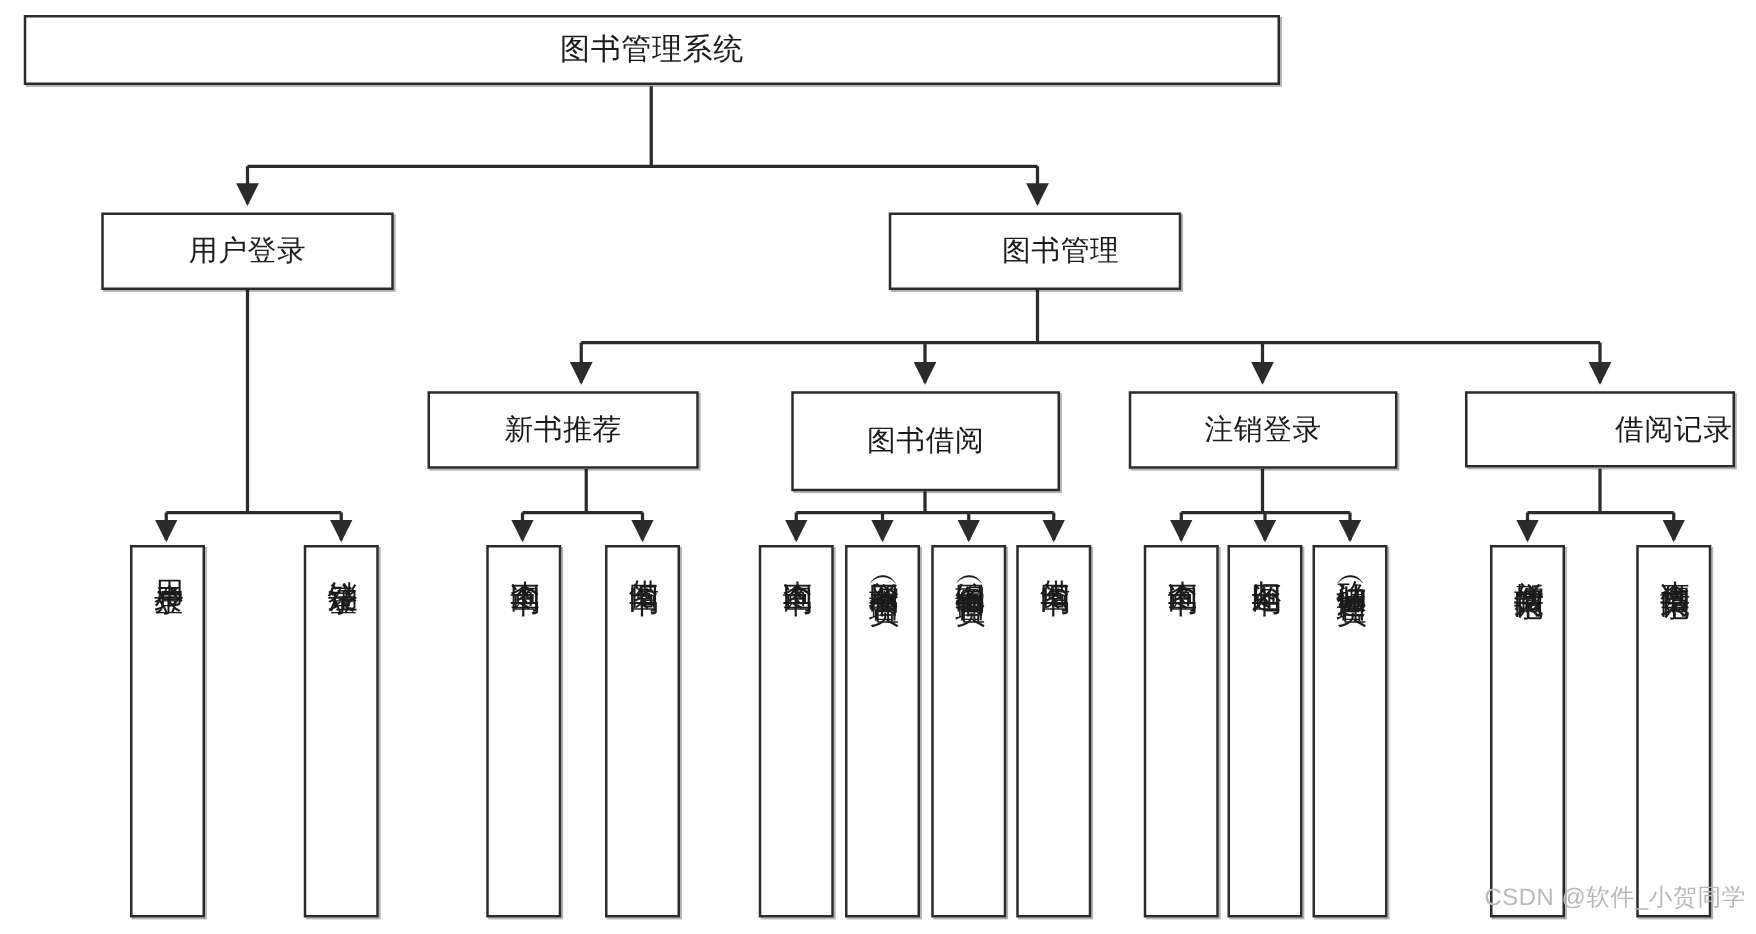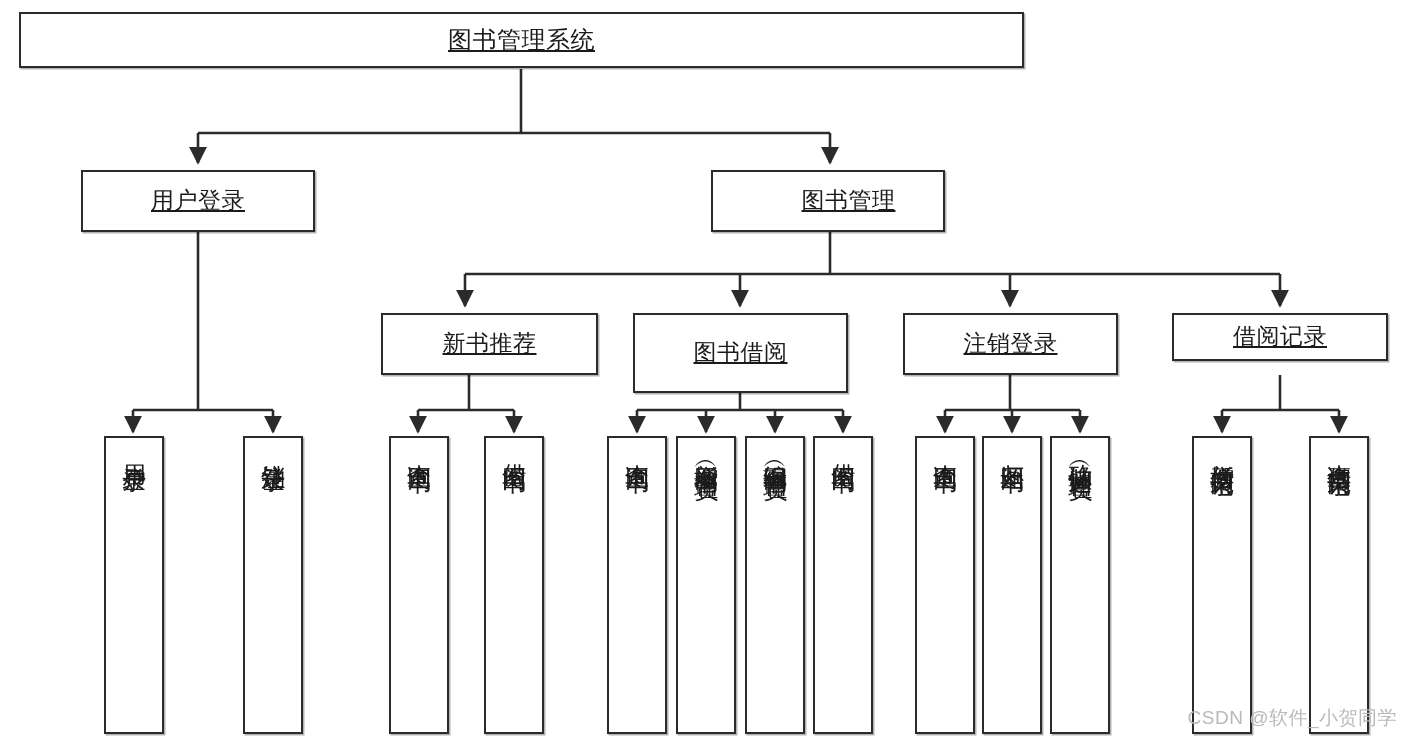--- a/index.html
+++ b/index.html
@@ -40,21 +40,20 @@
   .node .label {
     display: block;
     text-align: center;
     line-height: 1.18;
     letter-spacing: 0.5px;
   }
   
   .node.horiz .label {
     writing-mode: horizontal-tb;
     font-size: 23px;
-    text-decoration: underline;
   }
   .node.root .label { font-size: 24px; }
   
   .node.vert {
     padding: 7px 2px;
     align-items: flex-start;
   }
   .node.vert .label {
     writing-mode: vertical-rl;
     text-orientation: upright;
@@ -132,30 +131,30 @@
     <span class="label">图书管理系统</span>
   </div>
 
   <div class="node horiz" style="left:81px; top:170px; width:234px; height:62px;">
     <span class="label">用户登录</span>
   </div>
   <div class="node horiz" style="left:711px; top:170px; width:234px; height:62px;padding-left:41px;">
     <span class="label">图书管理</span>
   </div>
 
-  <div class="node horiz" style="left:381px; top:313px; width:217px; height:62px;">
+  <div class="node horiz" style="left:342px; top:313px; width:217px; height:62px;">
     <span class="label">新书推荐</span>
   </div>
   <div class="node horiz" style="left:633px; top:313px; width:215px; height:80px;">
     <span class="label">图书借阅</span>
   </div>
   <div class="node horiz" style="left:903px; top:313px; width:215px; height:62px;">
     <span class="label">注销登录</span>
   </div>
-  <div class="node horiz" style="left:1172px; top:313px; width:216px; height:48px;">
+  <div class="node horiz" style="left:1172px; top:313px; width:216px; height:61px;justify-content:flex-end;">
     <span class="label">借阅记录</span>
   </div>
 
   <div class="node vert" style="left:104px; top:436px; width:60px; height:298px;">
     <span class="label">用户登录</span>
   </div>
   <div class="node vert" style="left:243px; top:436px; width:60px; height:298px;">
     <span class="label">注销登录</span>
   </div>
 

